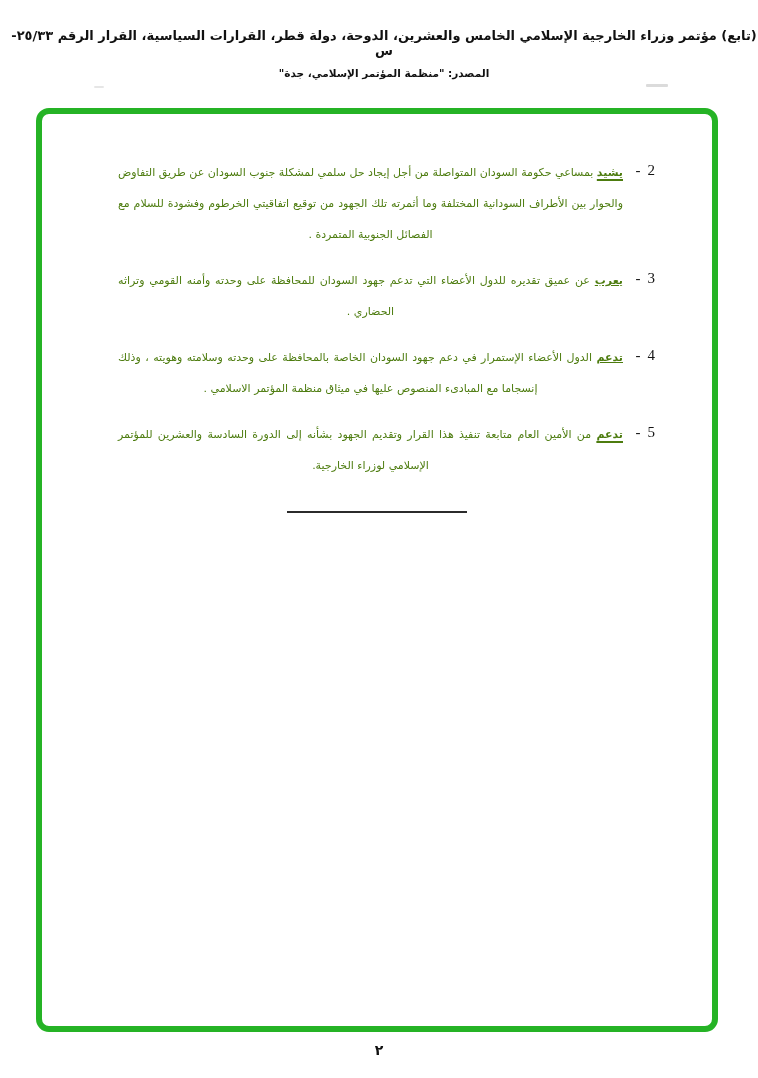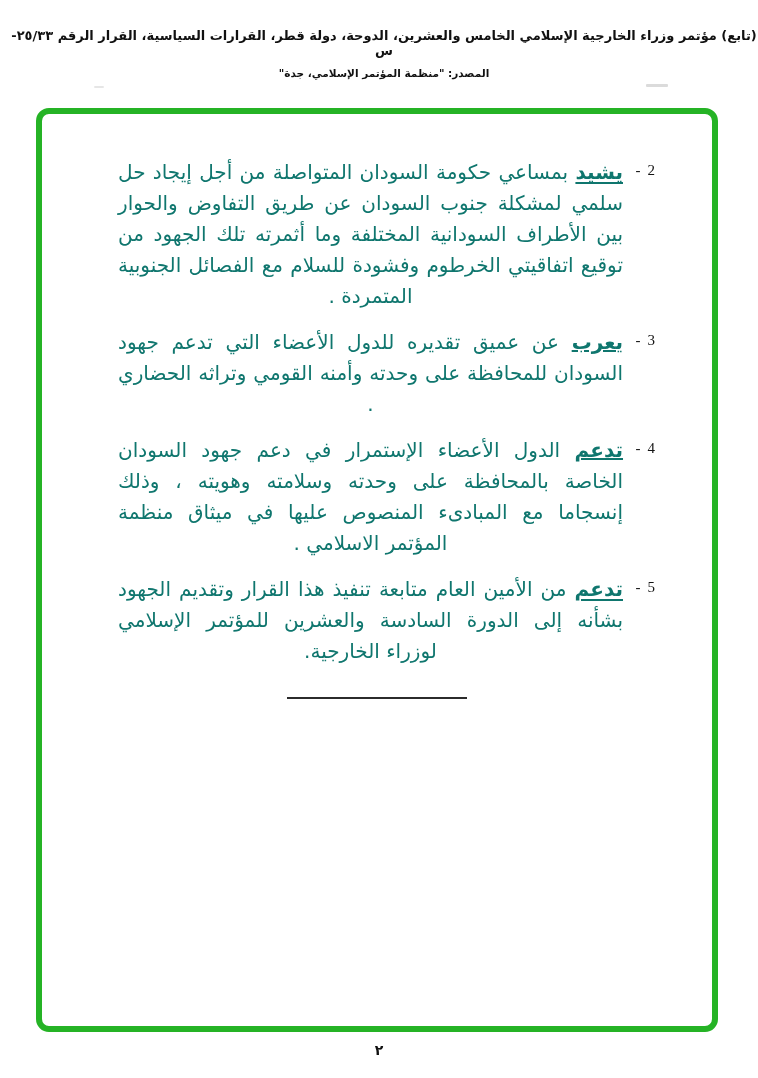--- a/index.html
+++ b/index.html
@@ -62,25 +62,25 @@
     flex:0 0 32px;
     display:flex;
     gap:7px;
     padding-top:5px;
     font-family:"Liberation Serif", "DejaVu Serif", serif;
     font-size:15px;
     color:#141414;
   }
   .res-body {
     flex:1;
-    font-size:20px;
+    font-size:11px;
     line-height:31px;
     text-align:justify;
     text-align-last:center;
-    color:#0f766e;
+    color:#4d7c0f;
   }
   .res-lead {
     font-weight:bold;
     text-decoration:underline;
   }
   .res-lead.underlined {
     text-decoration:underline;
     text-underline-offset:3px;
     text-decoration-thickness:1.5px;
   }

